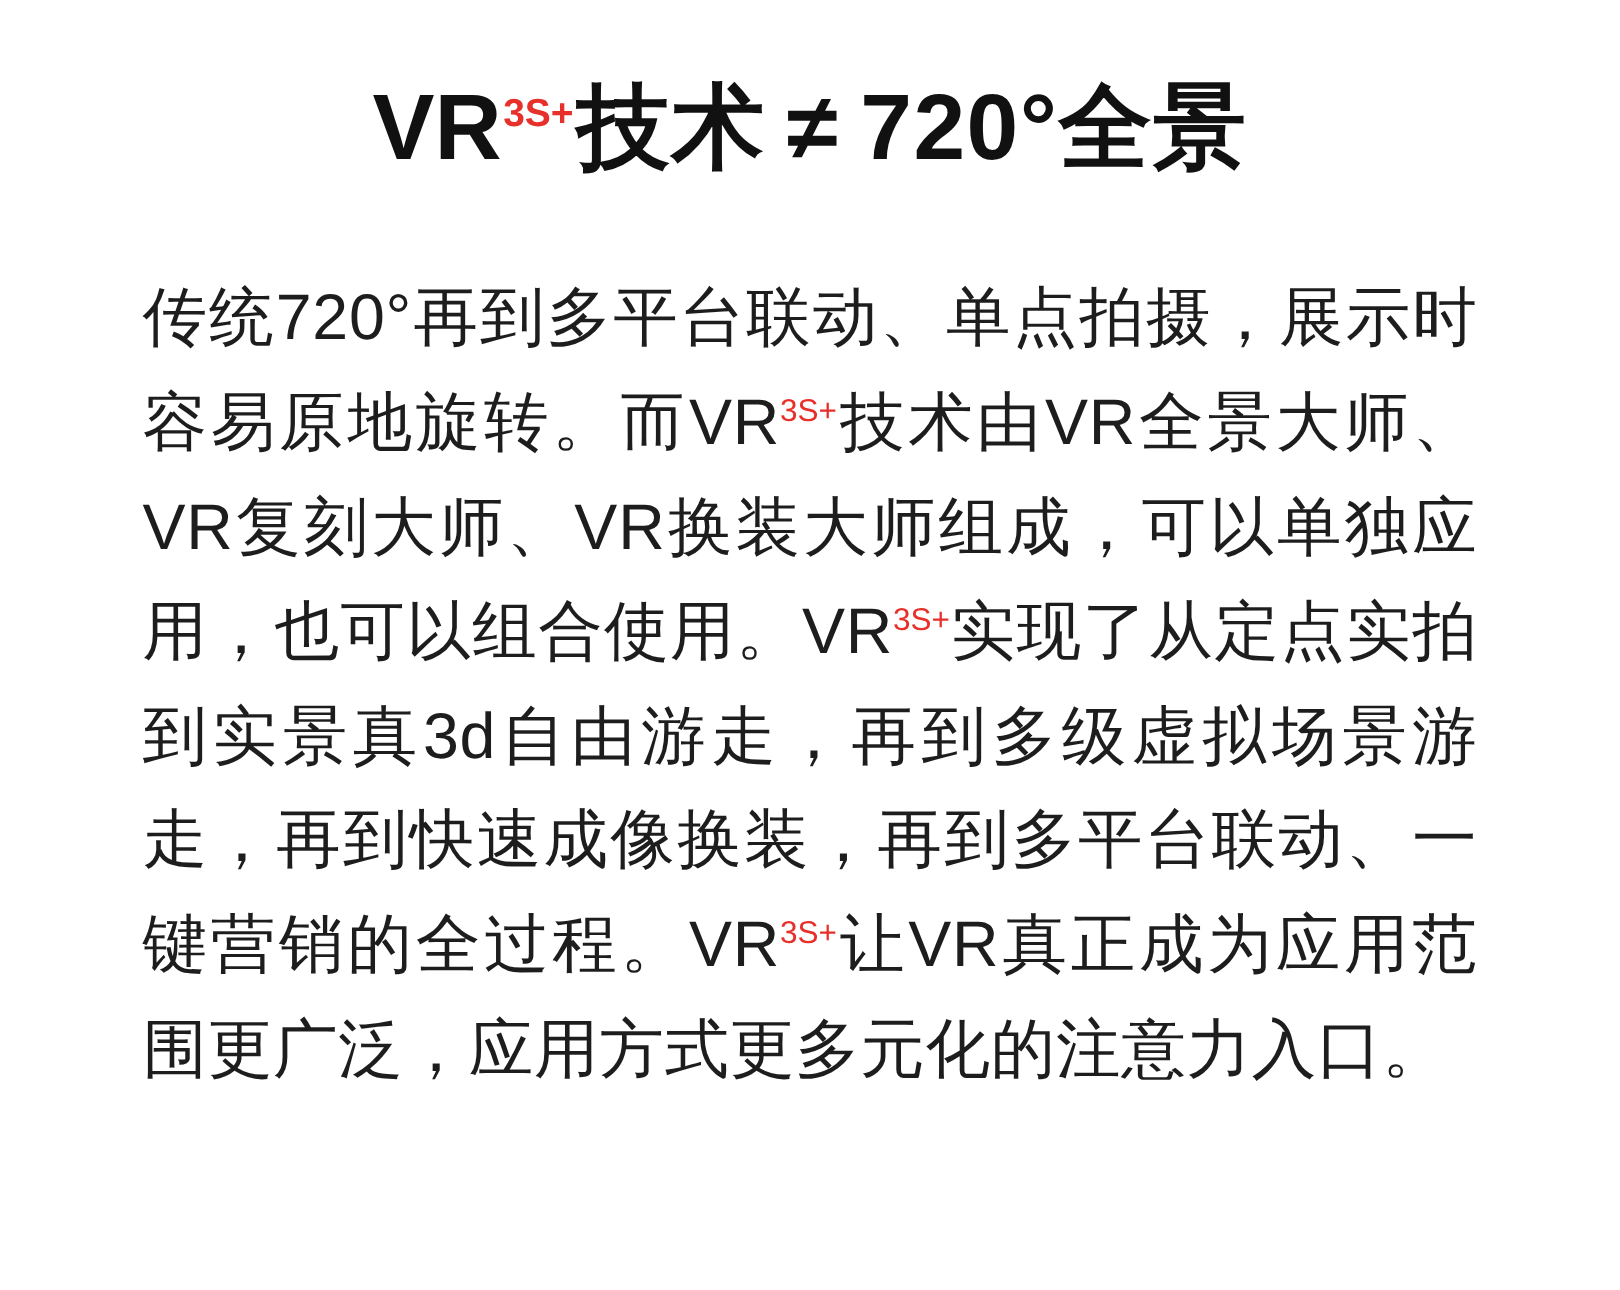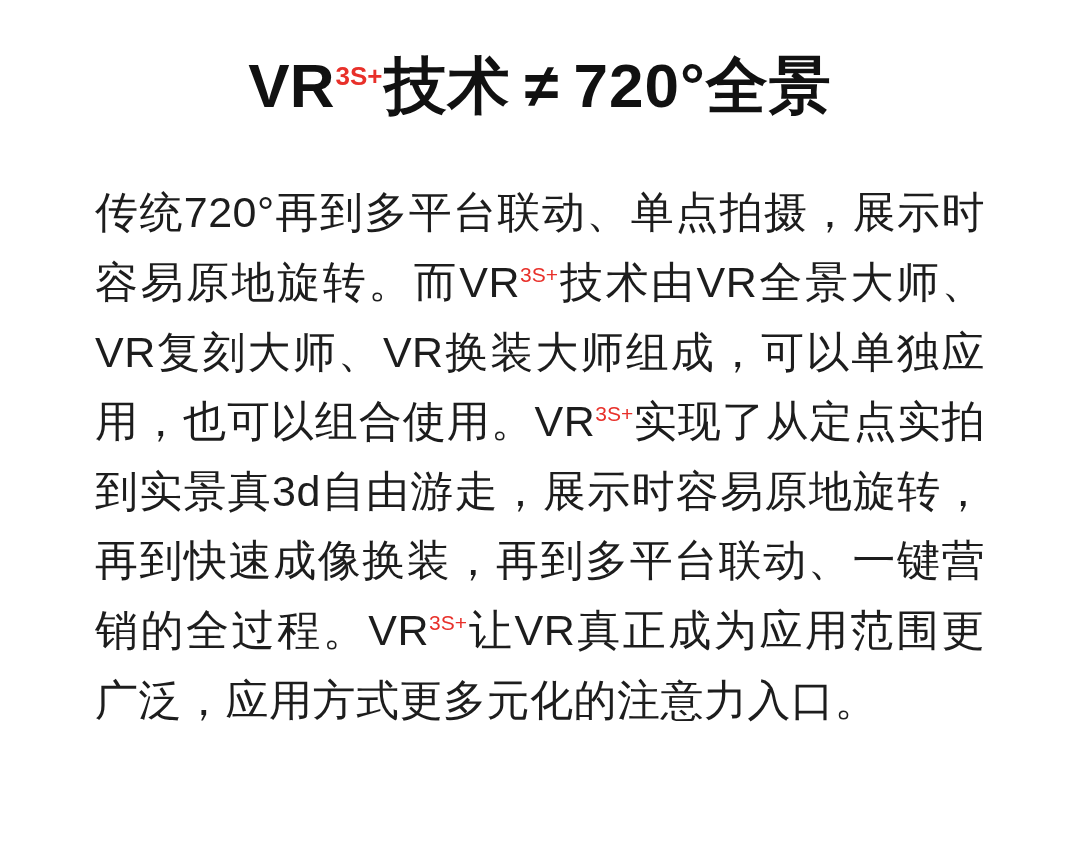--- a/index.html
+++ b/index.html
@@ -69,16 +69,16 @@
 </head>
 <body>
 
 <div class="page">
 
   <h1 class="headline">
     <span class="lat">VR</span><span class="sup">3S+</span><span>技术</span><span class="neq">≠</span><span>720°全景</span>
   </h1>
 
   <p class="body-copy">
-    <span>传统720°再到多平台联动、单点拍摄，展示时容易原地旋转。而VR</span><span class="sup">3S+</span><span>技术由VR全景大师、VR复刻大师、VR换装大师组成，可以单独应用，也可以组合使用。VR</span><span class="sup">3S+</span><span>实现了从定点实拍到实景真3d自由游走，展示时容易原地旋转，再到快速成像换装，再到多平台联动、一键营销的全过程。VR</span><span class="sup">3S+</span><span>让VR真正成为应用范围更广泛，应用方式更多元化的注意力入口。</span>
+    <span>传统720°再到多平台联动、单点拍摄，展示时容易原地旋转。而VR</span><span class="sup">3S+</span><span>技术由VR全景大师、VR复刻大师、VR换装大师组成，可以单独应用，也可以组合使用。VR</span><span class="sup">3S+</span><span>实现了从定点实拍到实景真3d自由游走，再到多级虚拟场景游走，再到快速成像换装，再到多平台联动、一键营销的全过程。VR</span><span class="sup">3S+</span><span>让VR真正成为应用范围更广泛，应用方式更多元化的注意力入口。</span>
   </p>
 
 </div>
 
 </body></html>

